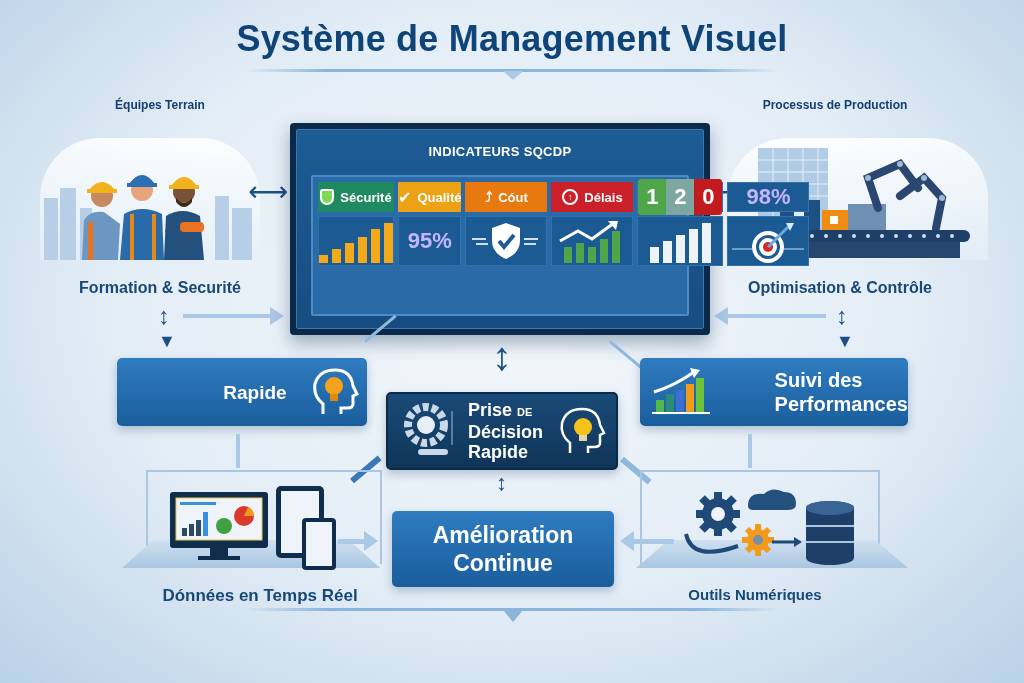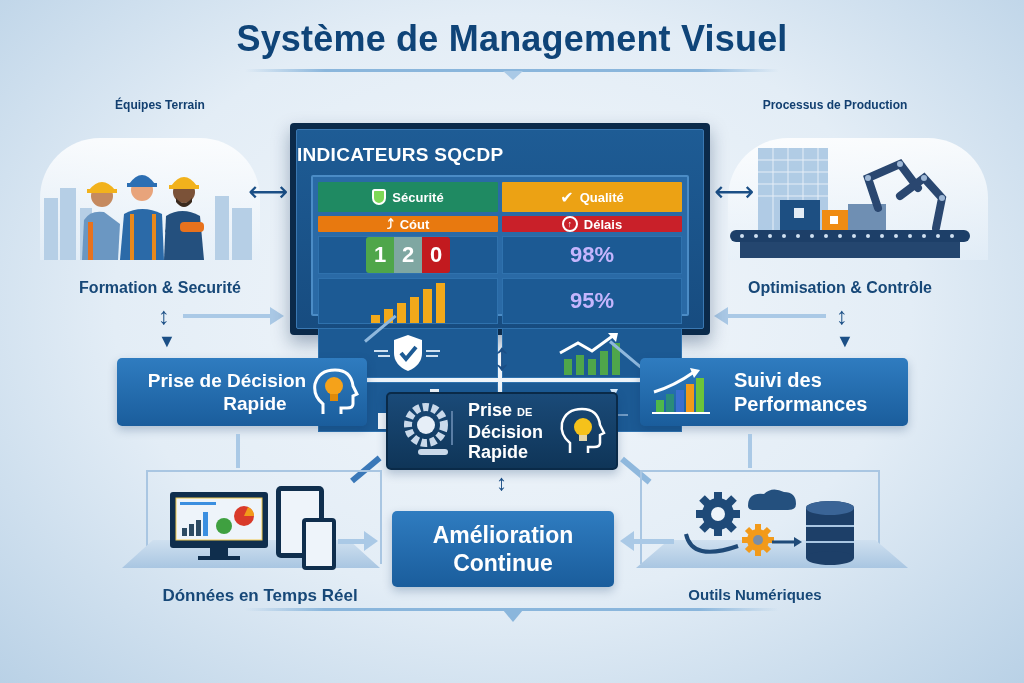--- a/index.html
+++ b/index.html
@@ -33,22 +33,22 @@
   .monitor {
     left: 290px; top: 123px; width: 420px; height: 212px;
     background: #0b2a4a; border-radius: 4px; padding: 6px;
     box-shadow: 0 8px 18px rgba(10,40,80,0.35);
   }
   .monitor-inner {
     width: 100%; height: 100%;
     background: linear-gradient(180deg, #1e5c95, #174c80);
     border: 1px solid #3a78b2; border-radius: 2px; position: relative;
   }
-  .dash-title { position: absolute; left: 0; right: 0; top: 14px; text-align: left; color: #fff; font-size: 19px; font-weight: bold; letter-spacing: 0.3px; }
-  .grid { position: absolute; left: 14px; right: 14px; top: 45px; bottom: 12px; background: #2a6aa6; border: 2px solid #4b8cc6; border-radius: 2px; padding: 5px; display: grid; grid-template-columns: repeat(2, 1fr); grid-template-rows: 30px 1fr 1fr; gap: 4px; }
+  .dash-title { position: absolute; left: 0; right: 0; top: 14px; text-align: center; color: #fff; font-size: 13px; font-weight: bold; letter-spacing: 0.3px; }
+  .grid { position: absolute; left: 14px; right: 14px; top: 45px; bottom: 12px; background: #2a6aa6; border: 2px solid #4b8cc6; border-radius: 2px; padding: 5px; display: grid; grid-template-columns: repeat(6, 1fr); grid-template-rows: 30px 1fr 1fr; gap: 4px; }
   .hdr { display: flex; align-items: center; justify-content: center; gap: 6px; color: #fff; font-size: 13px; font-weight: bold; border-radius: 1px; }
   .cell { background: #1c5a94; border: 1px solid #2f72ae; display: flex; align-items: center; justify-content: center; position: relative; }
   .big { color: #c4b5fd; font-weight: bold; font-size: 22px; }
   .score { display: flex; border-radius: 3px; overflow: hidden; height: 36px; }
   .score span { width: 28px; display: flex; align-items: center; justify-content: center; color: #fff; font-size: 22px; font-weight: bold; }
   .bars { display: flex; align-items: flex-end; gap: 4px; height: 44px; }
   .bars i { display: block; width: 9px; }
 
   
   .box { border-radius: 5px; color: #fff; font-weight: bold; display: flex; align-items: center; box-shadow: 0 4px 10px rgba(10,50,100,0.25); }
@@ -258,21 +258,20 @@
     </div>
   </div>
 </div>
 
 <div class="abs dark-arrow" style="left:492px;top:336px;font-size:40px;line-height:1;font-weight:bold;">↕</div>
 <div class="abs" style="left:365px;top:340px;width:40px;height:3px;background:#8fb8dd;transform:rotate(-40deg);transform-origin:left;"></div>
 <div class="abs" style="left:610px;top:340px;width:40px;height:3px;background:#8fb8dd;transform:rotate(40deg);transform-origin:left;"></div>
 
 <div class="abs box box-blue" style="left:117px;top:358px;width:250px;height:68px;padding-left:26px;">
   <div style="flex:1;text-align:center;font-size:19px;line-height:23px;">
-    <div>Prise de Décision</div>
     <div style="padding-left:56px;">Rapide</div>
   </div>
   <svg width="48" height="52" viewBox="0 0 48 52" style="margin-right:8px">
       <path d="M12 48 L12 38 Q2 30 4 18 Q8 4 24 4 Q40 4 42 20 L46 28 L42 30 L42 38 Q42 42 36 42 L30 42 L30 48" stroke="#fff" stroke-width="3" fill="none"></path>
       <circle cx="23" cy="20" r="9" fill="#f5a21a"></circle>
       <rect x="19" y="28" width="8" height="7" fill="#e08a0a"></rect>
     </svg>
 </div>
 <div class="abs dark-arrow" style="left:158px;top:332px;font-size:18px;line-height:1;">▼</div>
 <div class="abs" style="left:236px;top:434px;width:4px;height:34px;background:#aac9e6;"></div>
@@ -291,21 +290,21 @@
     <div>Décision</div>
     <div>Rapide</div>
   </div>
   <svg width="48" height="52" viewBox="0 0 48 52">
       <path d="M12 48 L12 38 Q2 30 4 18 Q8 4 24 4 Q40 4 42 20 L46 28 L42 30 L42 38 Q42 42 36 42 L30 42 L30 48" stroke="#fff" stroke-width="2.5" fill="none"></path>
       <circle cx="25" cy="22" r="9" fill="#f5c21a"></circle>
       <rect x="21" y="30" width="8" height="6" fill="#e5d6a8"></rect>
     </svg>
 </div>
 
-<div class="abs box box-blue" style="left:640px;top:358px;width:268px;height:68px;padding-left:12px;gap:20px;">
+<div class="abs box box-blue" style="left:640px;top:358px;width:268px;height:68px;padding-left:12px;gap:20px;justify-content:space-between;">
   <svg width="62" height="52" viewBox="0 0 62 52">
     <rect x="4" y="34" width="8" height="12" fill="#4fb84a"></rect>
       <rect x="14" y="28" width="8" height="18" fill="#2a8c7a"></rect>
       <rect x="24" y="24" width="8" height="22" fill="#3b6fd0"></rect>
       <rect x="34" y="18" width="8" height="28" fill="#f29a1a"></rect>
       <rect x="44" y="12" width="8" height="34" fill="#6cc43a"></rect>
     <line x1="0" y1="47" x2="58" y2="47" stroke="#fff" stroke-width="2"></line>
     <path d="M2 26 Q22 20 42 6" stroke="#fff" stroke-width="3" fill="none"></path>
       <path d="M38 2 L48 4 L42 12 Z" fill="#fff"></path>
   </svg>

